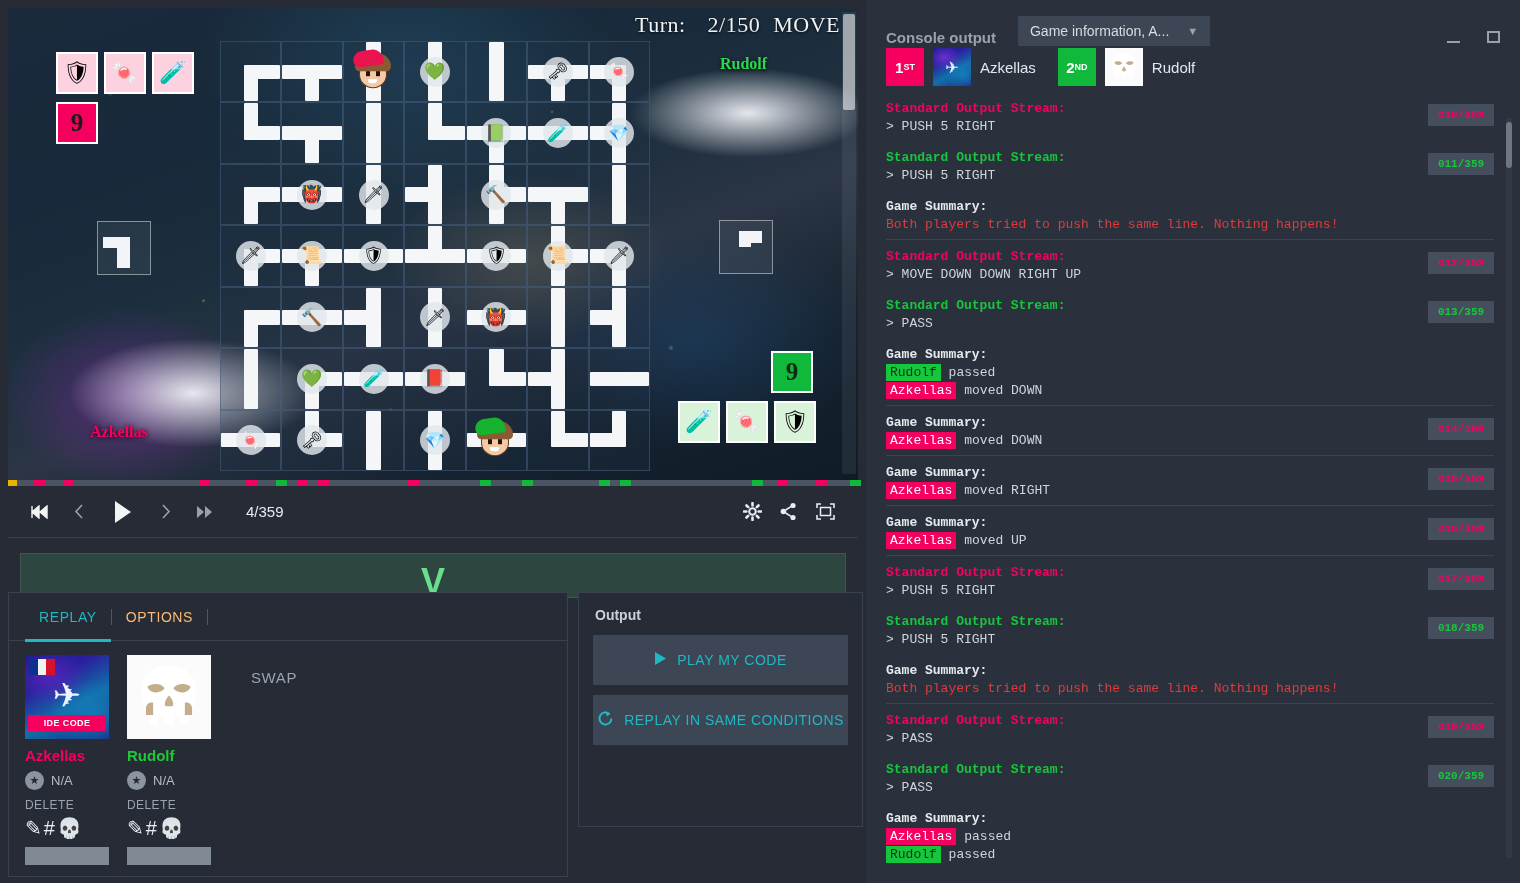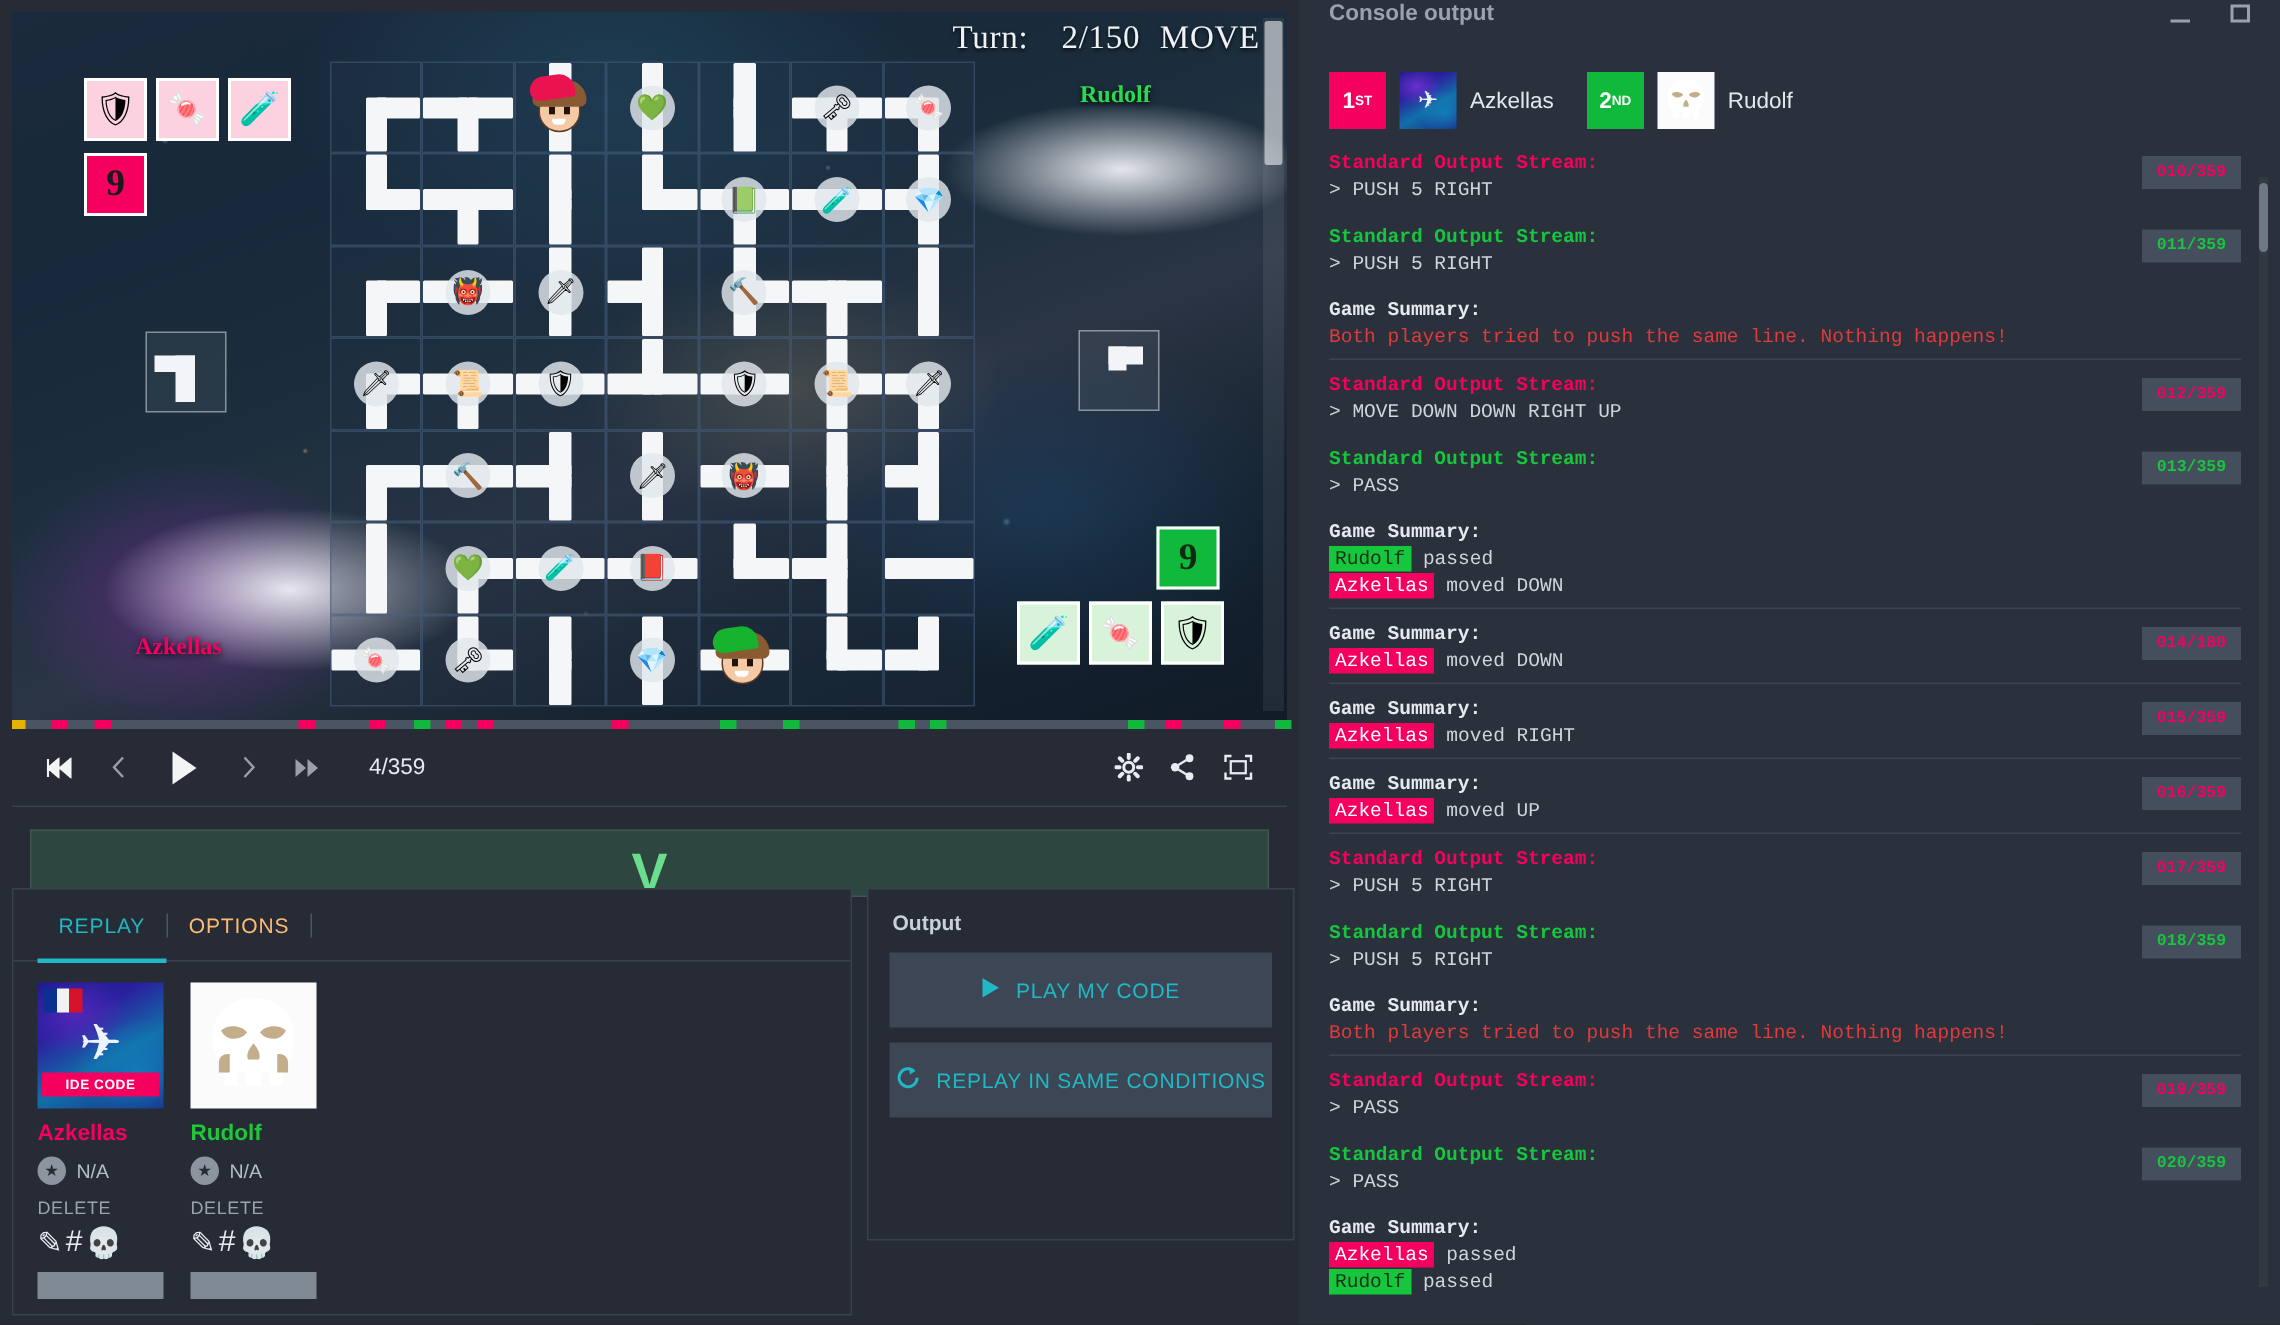--- a/index.html
+++ b/index.html
@@ -220,21 +220,21 @@
   .actions-title { color:#c9d0d8; font-size:14px; font-weight:700; margin: 2px 0 12px 2px; }
   .act-btn {
     height: 50px; background:#3c4654; display:flex; align-items:center; justify-content:center;
     gap: 10px; margin-bottom: 10px; cursor:pointer; font-size: 14px; letter-spacing:.5px;
   }
   .act-btn.teal { color:#20b8c4; }
   .act-btn.yellow { color:#f2c200; }
 
   
   .right-col { width: 654px; height: 883px; background: #2b313c; position: relative; }
-  .console-head { height: 46px; display:flex; align-items:flex-start; padding: 0 18px 0 20px; }
+  .console-head { height: 46px; display:flex; align-items:flex-end; padding: 0 18px 0 20px; }
   .console-title { color:#99a2ad; font-size:15px; font-weight:700; }
   .filter-select {
     margin-left: 22px; background:#3c4654; color:#d7dce2; font-size:14px;
     padding: 7px 12px; display:flex; align-items:center; gap: 18px; cursor:pointer; min-width: 174px;
   }
   .filter-select .cv { color:#98a1ac; font-size:11px; }
   .win-ctrls { margin-left: auto; display:flex; align-items:center; gap: 22px; color:#98a1ac; }
   .win-ctrls .wc { cursor:pointer; display:flex; align-items:center; justify-content:center; width:18px; height:18px; }
   .underline { width:13px; height:2px; background:#98a1ac; margin-top:9px; }
   .sqr { width:13px; height:12px; border:2px solid #98a1ac; }
@@ -769,20 +769,21 @@
             </div>
             <div class="pdelete">DELETE</div>
             <div class="picons">
               <span>✎</span>
               <span>#</span>
               <span>💀</span>
             </div>
             <div class="pbar"></div>
           </div>
 
+          <div class="swap">SWAP</div>
         </div>
       </div>
 
       <div class="panel actions-panel">
         <div class="actions-title">Output</div>
 
         <div class="act-btn teal">
           <span>
             <svg width="13" height="15" viewBox="0 0 13 15">
                 <path d="M1 1 12 7.5 1 14z" fill="#20b8c4"></path>
@@ -802,20 +803,24 @@
         </div>
 
       </div>
     </div>
   </div>
 
   <div class="right-col">
 
     <div class="console-head">
       <div class="console-title">Console output</div>
+      <div class="filter-select">
+        <span>Game information, A...</span>
+        <span class="cv">▼</span>
+      </div>
       <div class="win-ctrls">
         <div class="wc">
             <div class="underline"></div>
           </div>
         <div class="wc">
             <div class="sqr"></div>
           </div>
       </div>
     </div>
 

